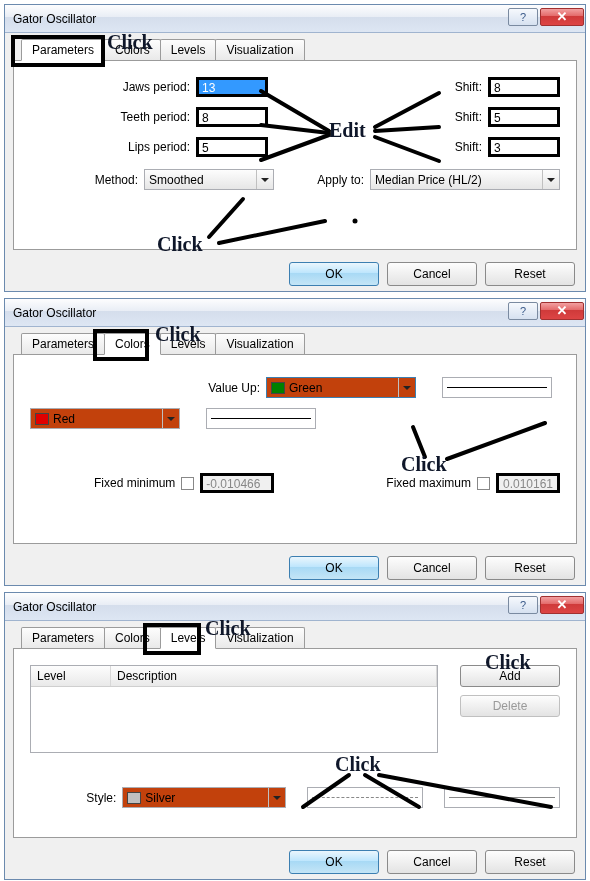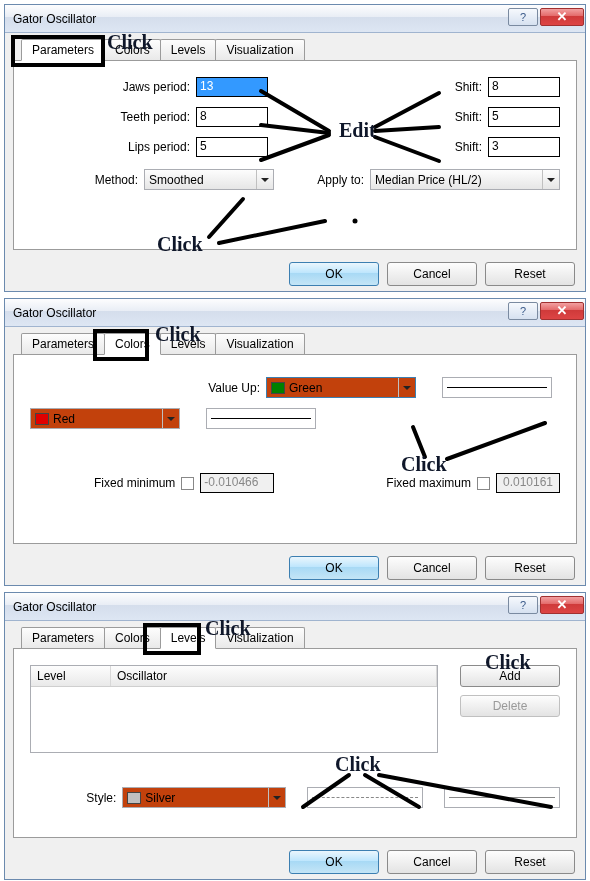--- a/index.html
+++ b/index.html
@@ -88,21 +88,21 @@
   .row {
     display: flex;
     align-items: center;
     margin-bottom: 10px;
     gap: 6px;
   }
   .label-r {
     text-align: right;
   }
   .textin {
-    border: 1px solid #000000;
+    border: 3px solid #000000;
     background: #fff;
     height: 20px;
     padding: 1px 3px;
     font-family: inherit;
     font-size: 12px;
   }
   .textin.sel { background: #3399ff; color: #fff; }
   .textin.dis { background: #f0f0f0; color: #888; }
   .combo {
     border: 1px solid #abadb3;
@@ -262,21 +262,21 @@
     </div>
   </div>
   <div class="btnrow">
     <div class="btn primary">OK</div>
     <div class="btn">Cancel</div>
     <div class="btn">Reset</div>
   </div>
 
   <div class="annot-box" style="left:6px;top:30px;width:94px;height:32px;"></div>
   <div class="annot-label" style="left:102px;top:26px;">Click</div>
-  <div class="annot-label" style="left:324px;top:114px;margin-left:10px;">Edit</div>
+  <div class="annot-label" style="left:324px;top:114px;">Edit</div>
   <div class="annot-label" style="left:152px;top:228px;">Click</div>
   <svg class="annot-svg" width="582" height="288">
     <g stroke="#000" stroke-width="4" fill="none" stroke-linecap="round">
       <line x1="256" y1="86" x2="324" y2="126"></line>
       <line x1="256" y1="120" x2="324" y2="128"></line>
       <line x1="256" y1="155" x2="324" y2="130"></line>
       <line x1="434" y1="88" x2="370" y2="122"></line>
       <line x1="434" y1="122" x2="370" y2="126"></line>
       <line x1="434" y1="156" x2="370" y2="132"></line>
       <line x1="238" y1="194" x2="204" y2="232"></line>
@@ -362,21 +362,21 @@
     <div class="tab">Parameters</div>
     <div class="tab">Colors</div>
     <div class="tab active">Levels</div>
     <div class="tab">Visualization</div>
   </div>
   <div class="panel" style="height:190px;">
     <div class="row" style="align-items:flex-start;">
       <div class="listbox">
         <div class="listhead">
           <div class="col" style="width:80px;">Level</div>
-          <div class="col" style="flex:1;">Oscillator</div>
+          <div class="col" style="flex:1;">Description</div>
         </div>
       </div>
       <div style="width:10px;"></div>
       <div style="display:flex;flex-direction:column;gap:8px;">
         <div class="panelbtn">Add</div>
         <div class="panelbtn dis">Delete</div>
       </div>
     </div>
     <div class="row" style="margin-top:34px;">
       <div class="label-r" style="width:90px;">Style:</div>

